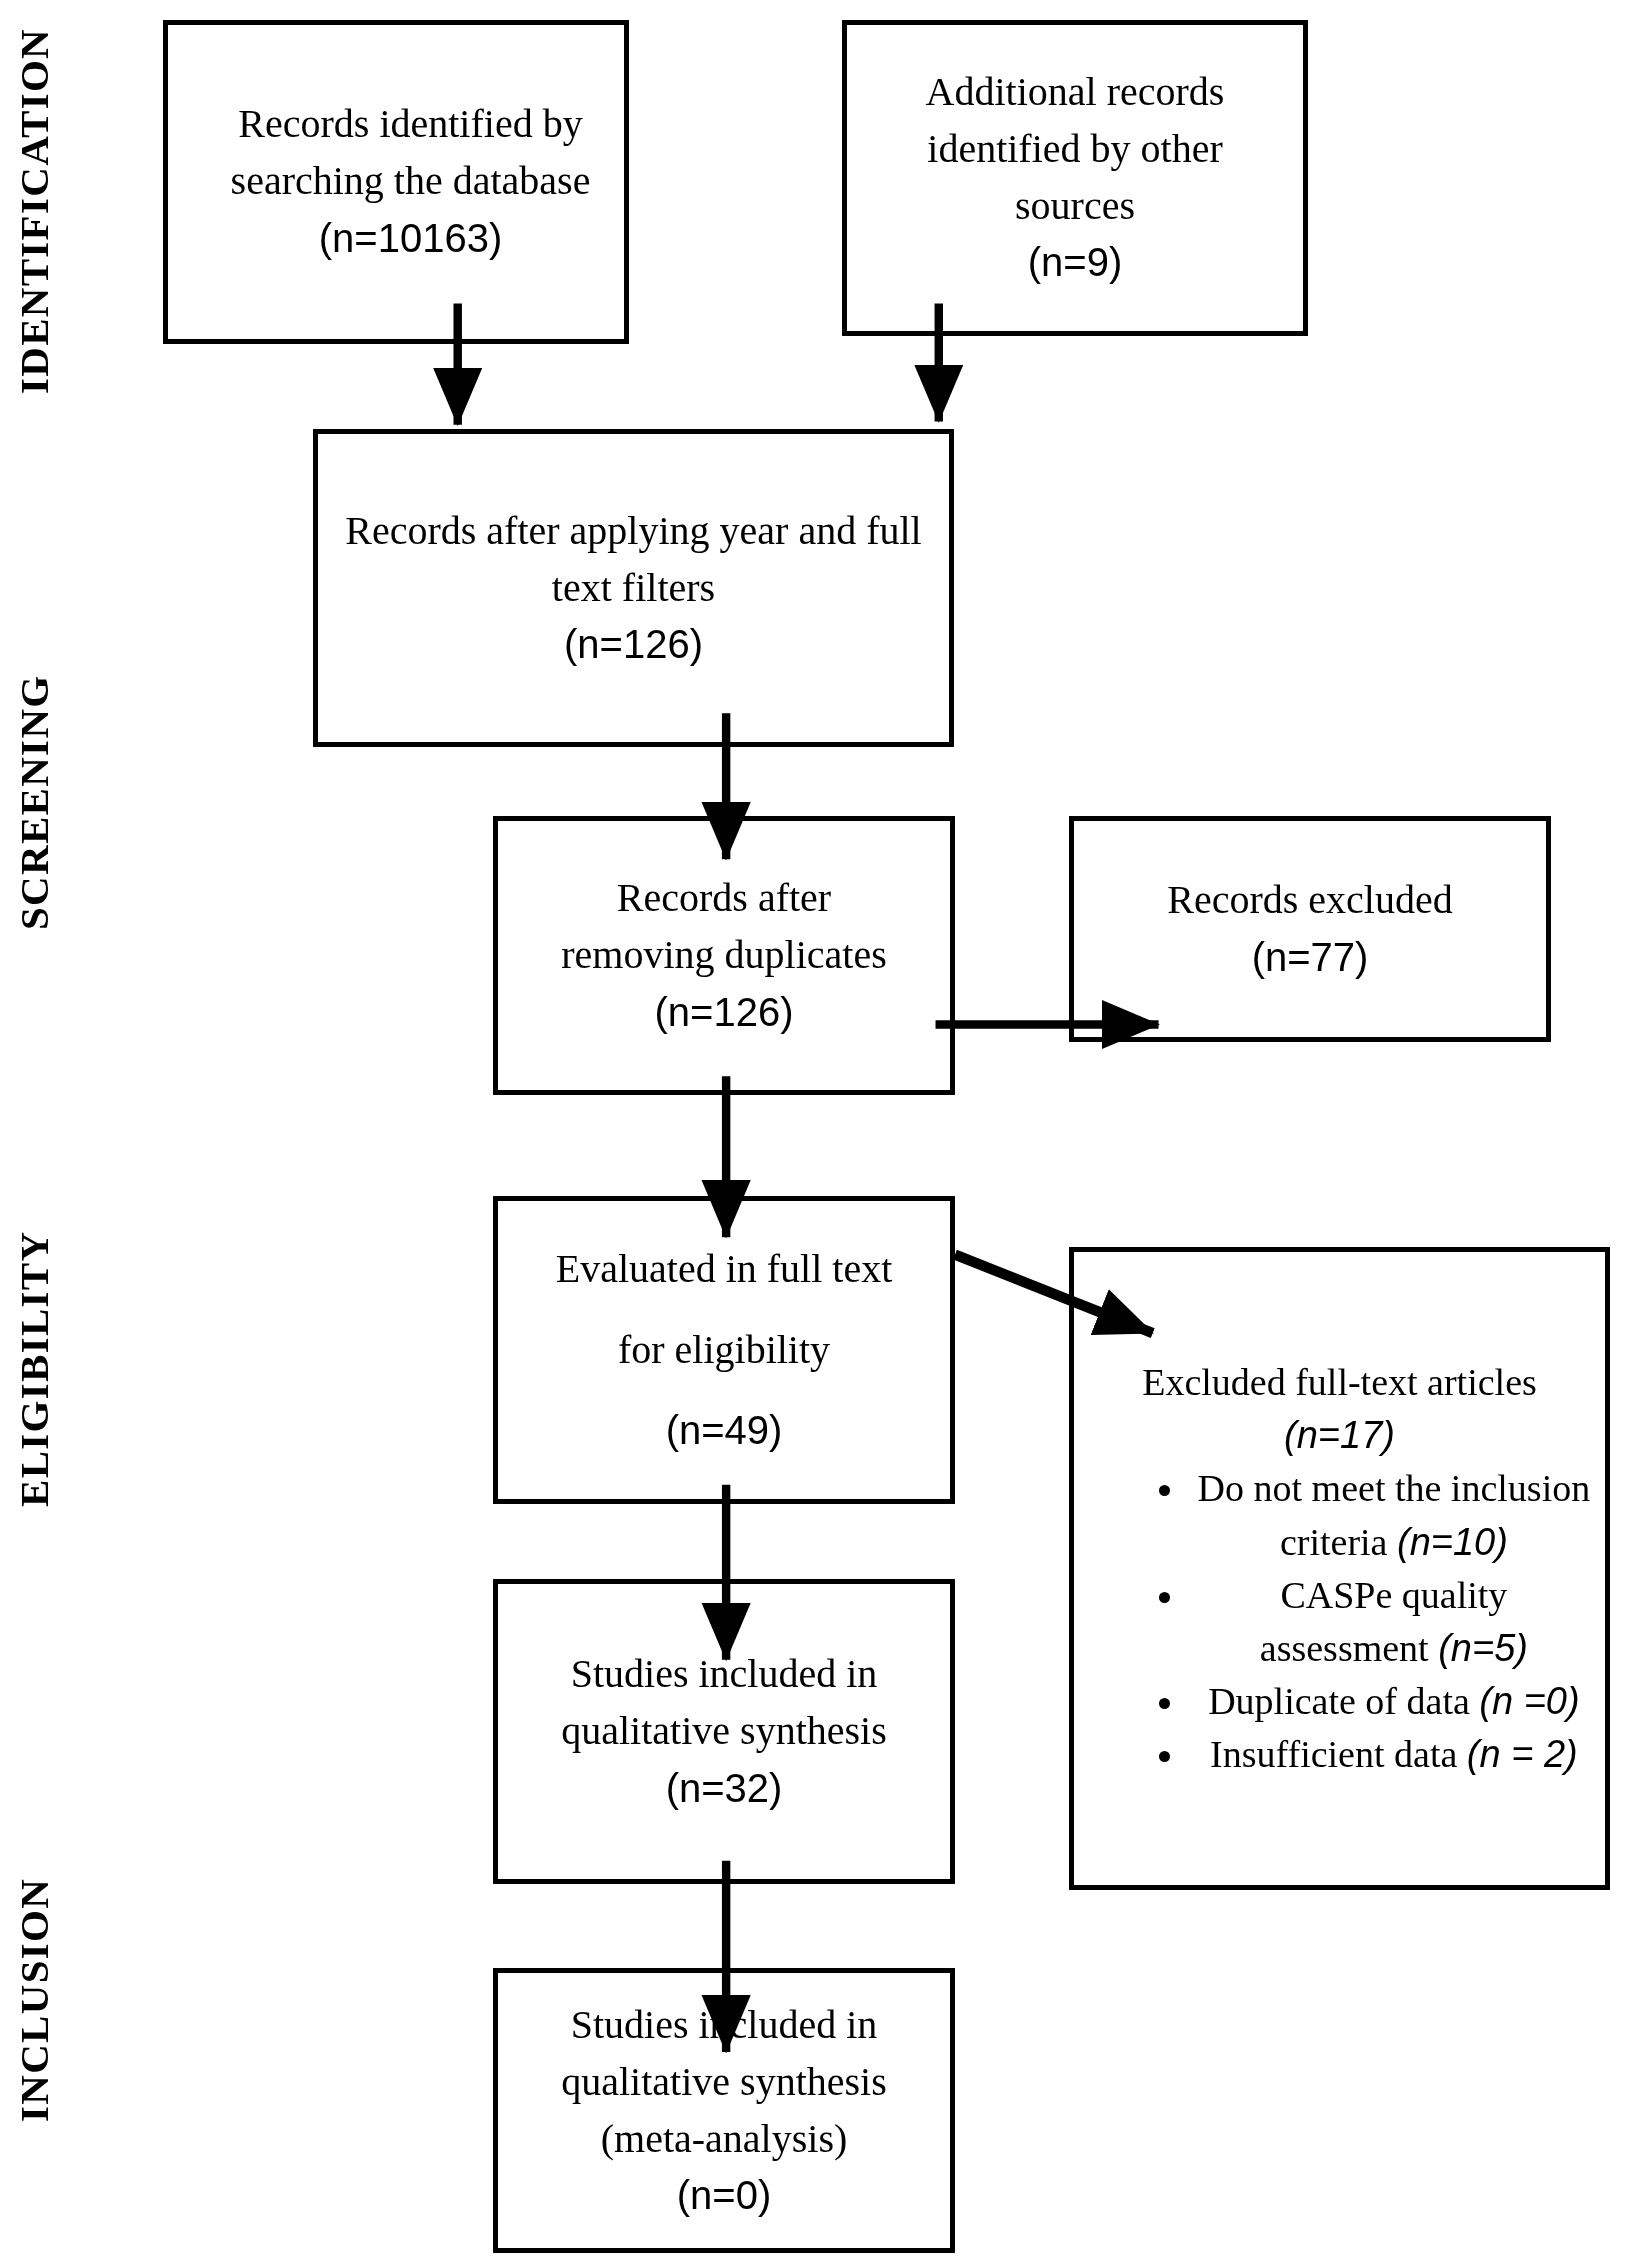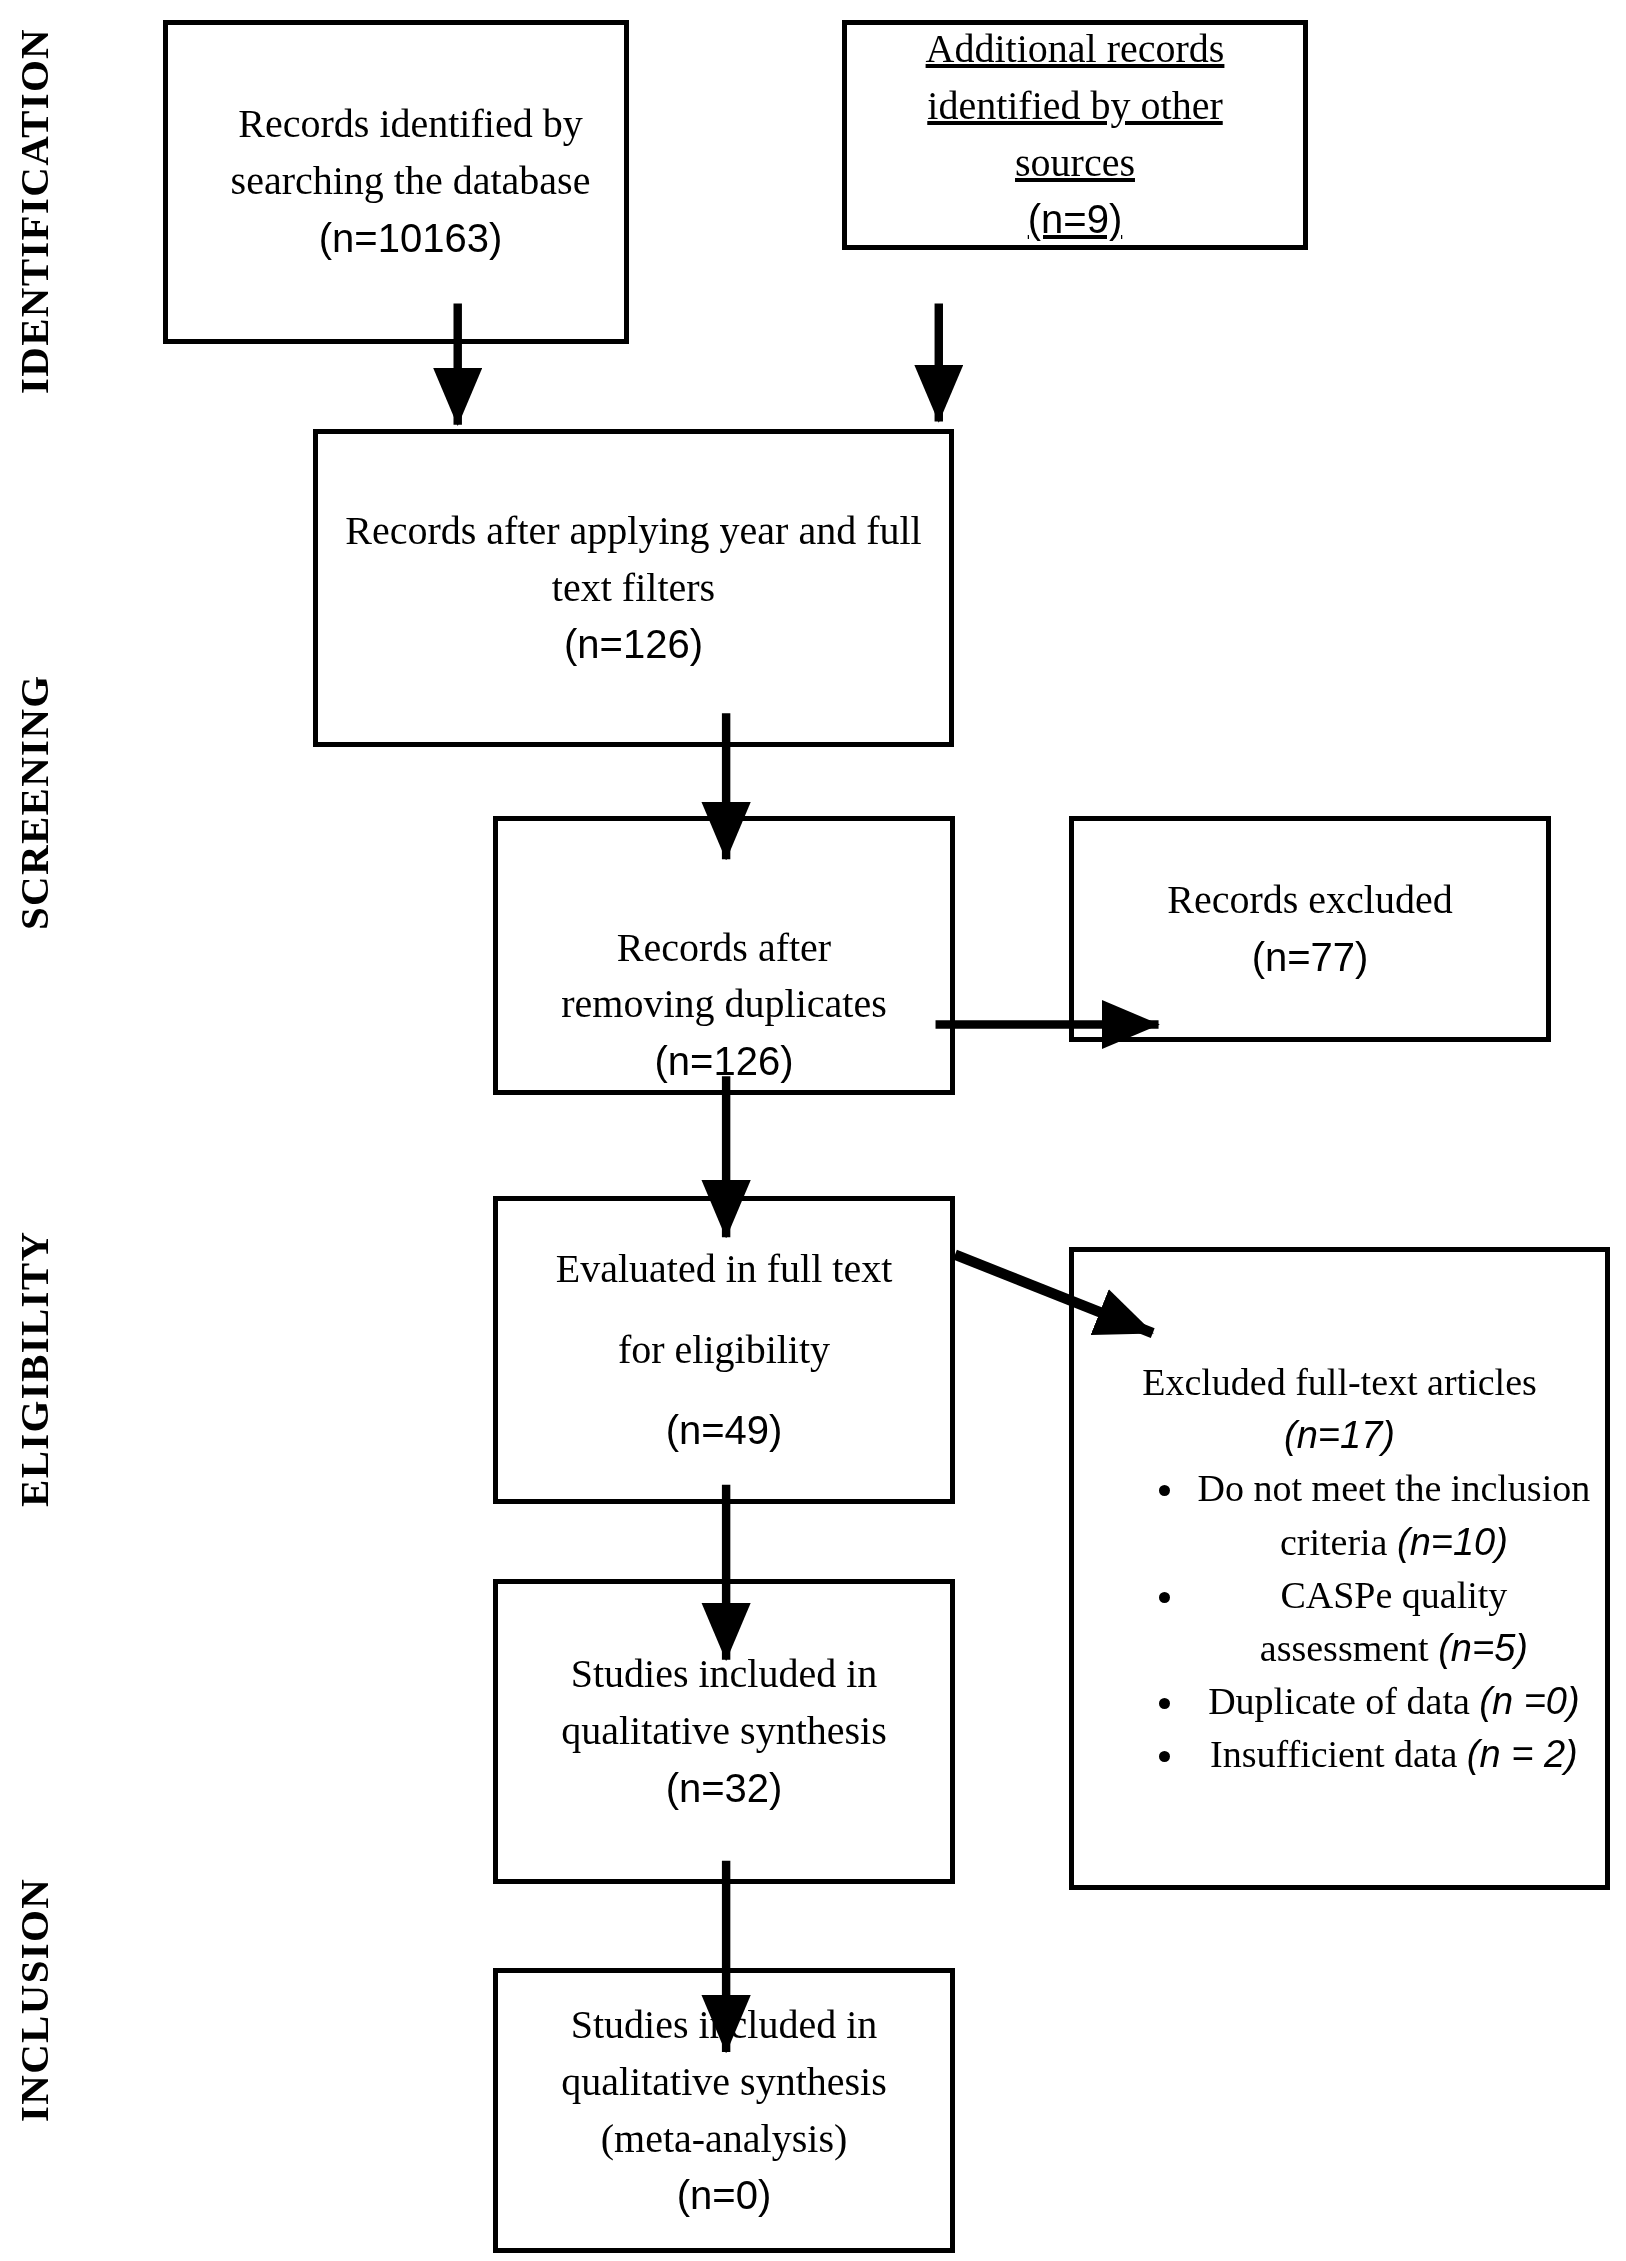--- a/index.html
+++ b/index.html
@@ -67,34 +67,34 @@
   <div class="stage" style="top:674px;height:256px;">SCREENING</div>
   <div class="stage" style="top:1222px;height:293px;">ELIGIBILITY</div>
   <div class="stage" style="top:1870px;height:259px;">INCLUSION</div>
 
   <div class="box" style="left:163px;top:19.5px;width:466px;height:324px;padding-left:29px;">
     <div>Records identified by</div>
     <div>searching the database</div>
     <div class="count">(n=10163)</div>
   </div>
 
-  <div class="box" style="left:842px;top:19.5px;width:466px;height:230px;text-decoration:underline;">
+  <div class="box" style="left:842px;top:19.5px;width:466px;height:316px;">
     <div>Additional records</div>
     <div>identified by other</div>
     <div>sources</div>
     <div class="count">(n=9)</div>
   </div>
 
   <div class="box" style="left:313px;top:429px;width:641px;height:318px;">
     <div>Records after applying year and full</div>
     <div>text filters</div>
     <div class="count">(n=126)</div>
   </div>
 
-  <div class="box" style="left:493px;top:816px;width:462px;height:279px;justify-content:flex-end;">
+  <div class="box" style="left:493px;top:816px;width:462px;height:279px;">
     <div>Records after</div>
     <div>removing duplicates</div>
     <div class="count">(n=126)</div>
   </div>
 
   <div class="box" style="left:1069px;top:816px;width:482px;height:226px;">
     <div>Records excluded</div>
     <div class="count">(n=77)</div>
   </div>
 

